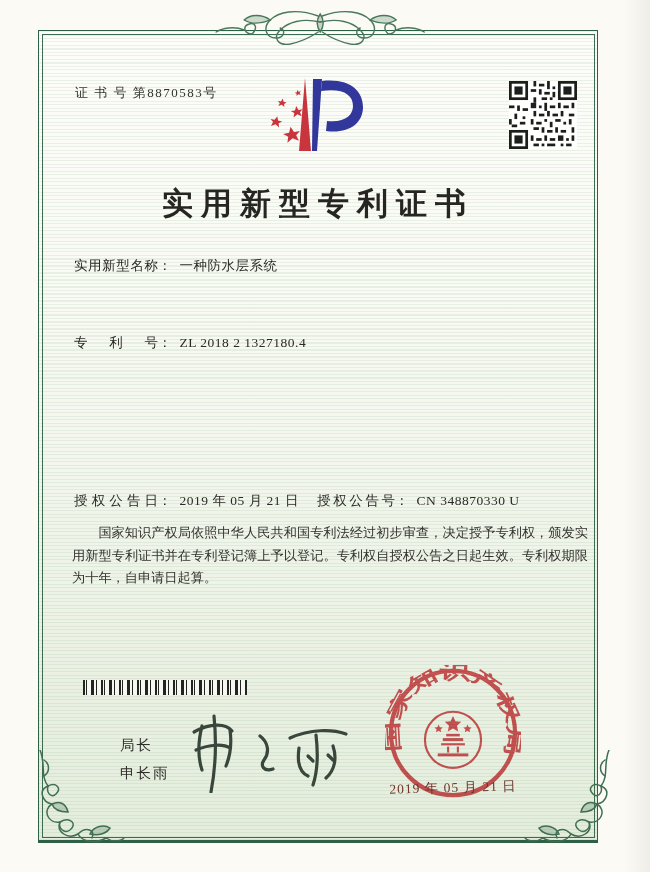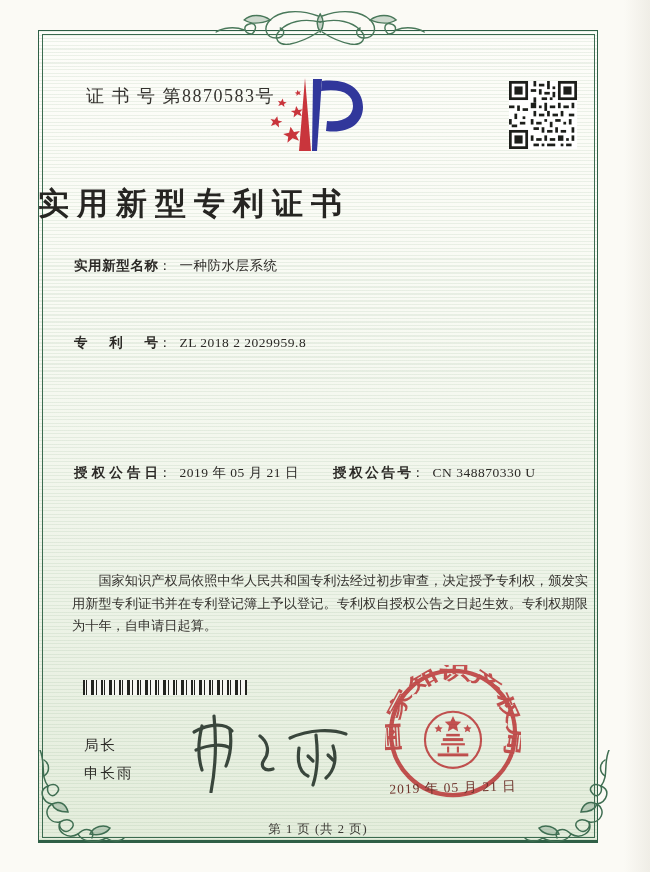--- a/index.html
+++ b/index.html
@@ -27,59 +27,59 @@
   }
   .frame-inner{
     position:absolute;inset:2.5px;border:1px solid #3c6b50;pointer-events:none;
   }
   .orn{position:absolute;pointer-events:none;}
   .orn-top{left:50%;top:6px;transform:translateX(-52%);}
   .orn-bl{left:30px;top:750px;}
   .orn-br{left:524px;top:750px;transform:scaleX(-1);}
 
   .certno{
-    position:absolute;left:86px;top:84px;
-    font-size:18px;letter-spacing:1.5px;color:#35332f;
+    position:absolute;left:75px;top:84px;
+    font-size:13px;letter-spacing:1.5px;color:#35332f;
   }
   .logo{position:absolute;left:264px;top:73px;}
   .qr{position:absolute;left:509px;top:81px;width:68px;height:68px;background:#fff;}
 
   .title{
     position:absolute;left:38px;top:183px;width:560px;
-    font-size:31px;font-weight:600;
+    text-align:center;font-size:31px;font-weight:600;
     letter-spacing:8px;color:#262522;
   }
 
   .row{position:absolute;left:74px;width:514px;font-size:13.5px;color:#2c2a27;}
   .lbl{
     display:inline-block;width:84px;vertical-align:top;
-    text-align:justify;text-align-last:justify;font-weight:bold;
+    text-align:justify;text-align-last:justify;
   }
   .colon{display:inline-block;margin-right:8px;}
   .val{letter-spacing:0.5px;text-align:right;}
   .pair2{position:absolute;left:243px;top:0;}
-  .pair2 .lbl{width:78px;margin-left:16px;}
+  .pair2 .lbl{width:78px;}
 
   .paras{
     position:absolute;left:72px;top:522px;width:516px;
-    font-size:13.2px;line-height:22.6px;text-align:justify;color:#33312d;margin-top:48px;
+    font-size:13.2px;line-height:22.6px;text-align:justify;color:#33312d;
   }
   .paras p{margin:0;text-indent:2em;}
 
   .barcode{
     position:absolute;left:83px;top:680px;width:164px;height:15px;
     background:repeating-linear-gradient(90deg,
       #22241f 0 2px,#f6f7f2 2px 3px,
       #22241f 3px 4px,#f6f7f2 4px 8px,
       #22241f 8px 11px,#f6f7f2 11px 13px,
       #22241f 13px 14px,#f6f7f2 14px 18px);
   }
 
   .director{position:absolute;left:84px;top:736px;font-size:14.5px;color:#2f2e2a;}
-  .director div{margin-bottom:9px;letter-spacing:2px;}
+  .director div{margin-bottom:9px;letter-spacing:2px;margin-left:36px;}
   .sig{position:absolute;left:172px;top:708px;}
 
   .seal{position:absolute;left:385px;top:665px;mix-blend-mode:multiply;}
   .seal-date{
     position:absolute;left:378px;top:779px;width:150px;text-align:center;
     font-size:13.5px;color:#6e342c;letter-spacing:1px;transform:rotate(-1.5deg);
   }
 
   .footer{
     position:absolute;left:38px;top:821px;width:560px;text-align:center;
@@ -219,23 +219,23 @@
         <rect x="21" y="23" width="2" height="1"></rect>
     </g>
   </svg>
 
   <div class="title">实用新型专利证书</div>
 
   <div class="row" style="top:257px">
     <span class="lbl">实用新型名称</span><span class="colon">：</span><span class="val">一种防水层系统</span>
   </div>
   <div class="row" style="top:334px">
-    <span class="lbl">专利号</span><span class="colon">：</span><span class="val">ZL 2018 2 2029959.8</span>
-  </div>
-  <div class="row" style="top:464px">
+    <span class="lbl">专利号</span><span class="colon">：</span><span class="val">ZL 2018 2 1327180.4</span>
+  </div>
+  <div class="row" style="top:492px">
     <span class="lbl">授权公告日</span><span class="colon">：</span><span class="val">2019 年 05 月 21 日</span>
     <span class="pair2">
       <span class="lbl">授权公告号</span><span class="colon">：</span><span class="val">CN 348870330 U</span>
     </span>
   </div>
 
   <div class="paras">
     <p>国家知识产权局依照中华人民共和国专利法经过初步审查，决定授予专利权，颁发实用新型专利证书并在专利登记簿上予以登记。专利权自授权公告之日起生效。专利权期限为十年，自申请日起算。</p>
   </div>
 
@@ -280,15 +280,14 @@
         <rect x="72" y="81" width="16" height="3"></rect>
         <rect x="66" y="92" width="28" height="2.5"></rect>
         <rect x="73" y="96" width="2.5" height="7"></rect>
         <rect x="84.5" y="96" width="2.5" height="7"></rect>
         <rect x="62" y="104" width="36" height="3.5"></rect>
       </g>
     </g>
   </svg>
   <div class="seal-date">2019 年 05 月 21 日</div>
 
-  <div class="footer">第 1 页 (共 2 页)</div>
 
 </div>
 
 </body></html>

